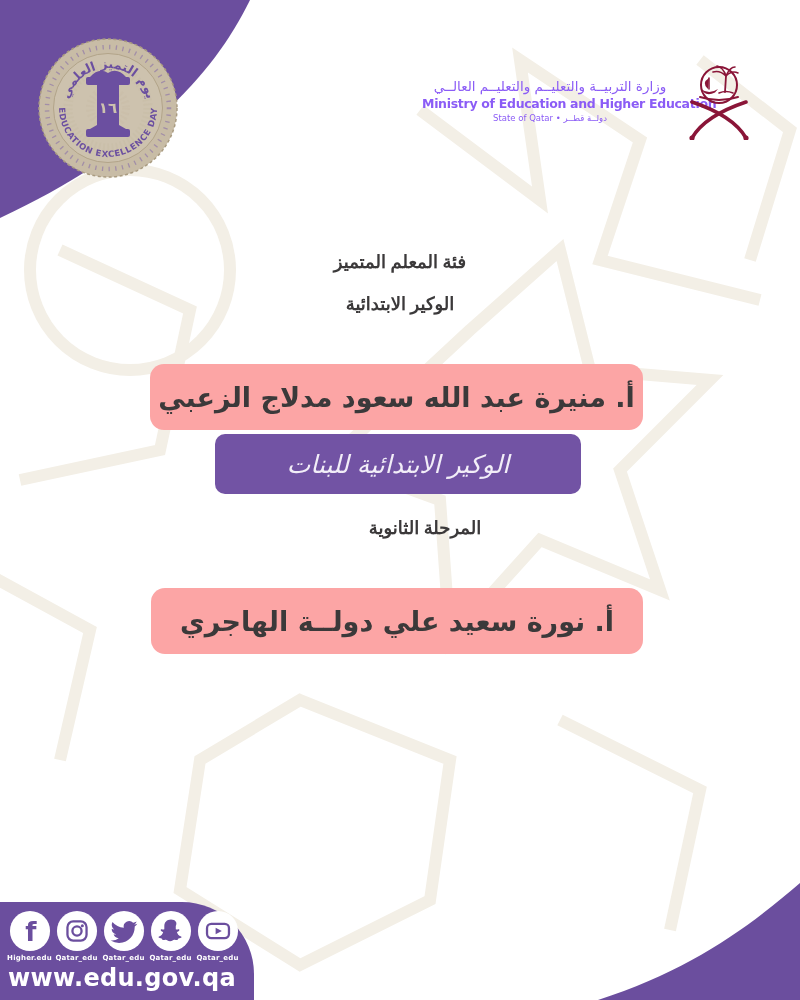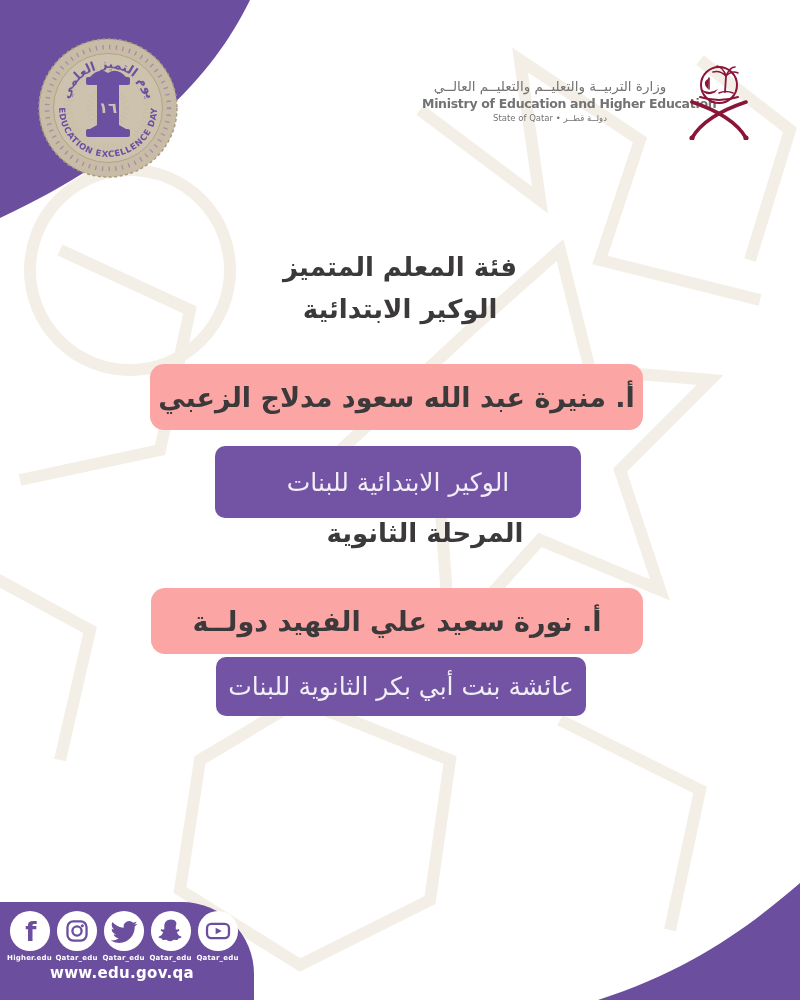--- a/index.html
+++ b/index.html
@@ -4,47 +4,47 @@
 <style>
   html,body{margin:0;padding:0;background:#9a9a9a;}
   .page{position:relative;width:800px;height:1000px;margin:0 auto;background:#ffffff;
         overflow:hidden;font-family:"DejaVu Sans",sans-serif;}
   svg{display:block;}
   .bg-pattern{position:absolute;top:0;left:0;}
   .corners{position:absolute;top:0;left:0;pointer-events:none;}
   .seal-svg{position:absolute;left:34px;top:34px;}
   
   .ministry{position:absolute;top:60px;right:48px;display:flex;align-items:center;gap:8px;}
-  .m-text{width:256px;text-align:center;color:#737373;}
+  .m-text{width:256px;text-align:center;color:#8b5cf6;}
   .m-ar{font-size:13.5px;direction:rtl;white-space:nowrap;}
   .m-en{font-size:12.5px;white-space:nowrap;margin-top:2px;font-weight:bold;letter-spacing:-0.3px;}
   .m-state{font-size:8.5px;margin-top:2px;direction:ltr;}
   
   .heading{position:absolute;left:0;width:800px;text-align:center;font-weight:bold;
-           color:#3b393a;font-size:26px;direction:rtl;line-height:1.2;}
+           color:#3b393a;font-size:18px;direction:rtl;line-height:1.2;font-family:Liberation Serif, serif;}
   .h-cat{top:252px;}
   .h-stage1{top:294px;}
   .h-stage2{top:518px;margin-left:25px;}
   .name-box{position:absolute;background:#fca5a5;border-radius:14px;display:flex;
             align-items:center;justify-content:center;direction:rtl;font-weight:bold;
             font-size:27px;color:#3b393a;white-space:nowrap;}
   .nb1{left:150px;top:364px;width:493px;height:66px;}
   .nb2{left:151px;top:588px;width:492px;height:66px;}
   .school-box{position:absolute;background:#7253a4;border-radius:10px;display:flex;
               align-items:center;justify-content:center;direction:rtl;
               font-size:25px;color:#f2eef8;white-space:nowrap;}
-  .sb1{left:215px;top:446px;width:366px;height:72px;}
+  .sb1{left:215px;top:434px;width:366px;height:60px;font-style:italic;}
   .sb2{left:216px;top:657px;width:370px;height:59px;}
   
   .footer{position:absolute;left:0;bottom:0;width:254px;height:98px;background:#6b4e9e;
           border-top-right-radius:72px;padding:8px 0 0 8px;box-sizing:border-box;}
   .social-row{display:flex;gap:4px;}
   .social{display:flex;flex-direction:column;align-items:center;width:43px;cursor:pointer;}
   .handle{font-size:7px;color:#ffffff;font-weight:bold;margin-top:2px;letter-spacing:.2px;}
-  .site{width:228px;text-align:center;color:#ffffff;font-weight:bold;font-size:15px;
+  .site{width:228px;text-align:center;color:#ffffff;font-weight:bold;font-size:24px;
         margin-top:2px;letter-spacing:.3px;cursor:pointer;}
 </style>
 </head>
 <body>
 
 <div class="page">
 
   <svg class="bg-pattern" width="800" height="1000" viewBox="0 0 800 1000">
     <g fill="none" stroke="#f3efe6" stroke-width="12">
       <path d="M420 110 L540 200 L520 60 L640 140 L600 260 L760 300"></path>
@@ -116,22 +116,21 @@
     </svg>
   </div>
 
   <div class="heading h-cat">فئة المعلم المتميز</div>
 
   <div class="heading h-stage1">الوكير الابتدائية</div>
   <div class="name-box nb1">أ. منيرة عبد الله سعود مدلاج الزعبي</div>
   <div class="school-box sb1">الوكير الابتدائية للبنات</div>
 
   <div class="heading h-stage2">المرحلة الثانوية</div>
-  <div class="name-box nb2">أ. نورة سعيد علي الفهيد دولــة</div>
-  <div class="school-box sb2">عائشة بنت أبي بكر الثانوية للبنات</div>
+  <div class="name-box nb2">أ. نورة سعيد علي دولــة الهاجري</div>
 
   <div class="footer">
     <div class="social-row">
 
       <div class="social">
         <svg width="42" height="42" viewBox="0 0 44 44">
           <circle cx="22" cy="22" r="21" fill="#ffffff"></circle>
           <text x="23" y="32" font-size="27" font-weight="bold" fill="#6b4e9e" text-anchor="middle" font-family="DejaVu Sans, sans-serif">f</text>
         </svg>
         <span class="handle">Higher.edu</span>

